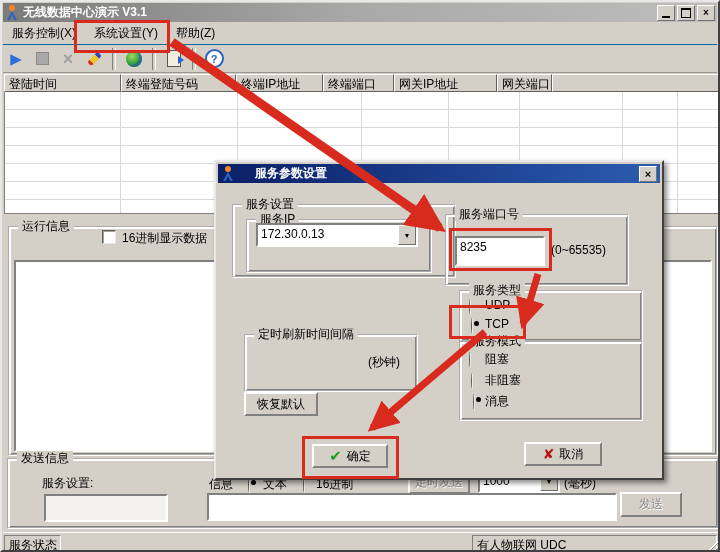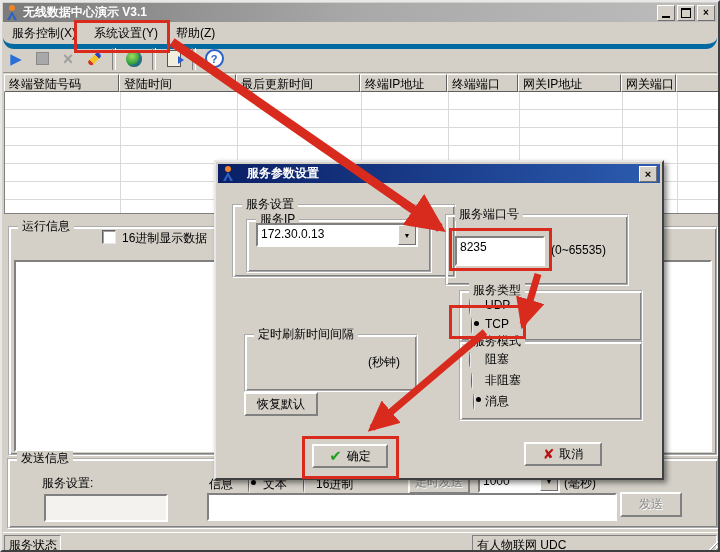--- a/index.html
+++ b/index.html
@@ -19,21 +19,21 @@
   .titlebar{left:1px;top:1px;width:714px;height:19px;background:linear-gradient(to right,#7b7b7b,#a9a9a9,#bdbdbd);display:flex;align-items:center;padding:0 2px;box-sizing:border-box;}
   .titlebar .t{color:#fff;font-weight:bold;margin-left:4px;white-space:nowrap;}
   .winbtn{width:16px;height:14px;margin-left:2px;display:flex;align-items:center;justify-content:center;font-size:10px;font-weight:bold;line-height:1;}
   .winbtns{margin-left:auto;display:flex;}
   .person{width:14px;height:15px;position:relative;flex:0 0 auto;}
   .person::before{content:"";position:absolute;left:4px;top:0;width:6px;height:6px;border-radius:50%;background:#f08428;}
   .person::after{content:"";position:absolute;left:2px;top:6px;width:10px;height:9px;background:#2d62c4;clip-path:polygon(50% 0,100% 100%,72% 100%,50% 45%,28% 100%,0 100%);}
   .mini::after{content:"";width:8px;height:2px;background:#000;margin-top:8px;}
   .maxi::after{content:"";width:8px;height:7px;border:1px solid #000;border-top-width:2px;}
   
-  .menubar{left:1px;top:20px;width:714px;height:22px;display:flex;align-items:center;border-bottom:5px solid #0369a1;border-radius:11px;}
+  .menubar{left:1px;top:20px;width:714px;height:22px;display:flex;align-items:center;border-bottom:1px solid #0369a1;}
   .menuitem{padding:2px 9px;white-space:nowrap;}
   
   .toolbar{left:1px;top:43px;width:714px;height:27px;display:flex;align-items:center;border-bottom:1px solid #9a968c;}
   .tbtn{width:26px;height:24px;display:flex;align-items:center;justify-content:center;}
   .tsep{width:2px;height:22px;border-left:1px solid #808080;border-right:1px solid #fff;margin:0 5px;}
   .play{color:#2a6fd8;font-size:15px;line-height:1;}
   .stop{width:11px;height:11px;background:#a8a8a8;border:1px solid #8a8a8a;}
   .xgray{color:#a0a0a0;font-size:18px;font-weight:bold;line-height:1;}
   .crayon{width:15px;height:6px;border-radius:3px;transform:rotate(-45deg);background:linear-gradient(to right,#d83020 22%,#f0c428 22% 72%,#2846c8 72%);}
   .globe{width:16px;height:16px;border-radius:50%;background:radial-gradient(circle at 38% 32%,#9fdc60,#2d9e3a 55%,#13672a);box-shadow:inset -3px -2px 0 rgba(40,80,200,.55);}
@@ -59,21 +59,21 @@
   .disabled{color:#8a8a8a;text-shadow:1px 1px 0 #fff;}
   .radio{width:11px;height:11px;border-radius:50%;background:#fff;border:1px solid;border-color:#606060 #e8e8e8 #e8e8e8 #606060;position:relative;box-sizing:border-box;}
   .radio.sel::after{content:"";position:absolute;left:2px;top:2px;width:5px;height:5px;border-radius:50%;background:#000;}
   
   .statusbar{left:1px;top:530px;width:716px;height:20px;border-top:1px solid #fff;}
   .spanel{position:absolute;top:2px;height:30px;border:1px solid;border-color:#808080 #ffffff #ffffff #808080;padding:1px 4px;box-sizing:border-box;white-space:nowrap;overflow:hidden;text-decoration:underline;}
   .grip{position:absolute;right:1px;bottom:1px;width:13px;height:13px;background:repeating-linear-gradient(-45deg,transparent 0 2px,#909090 2px 3px,#ffffff 3px 4px);clip-path:polygon(100% 0,100% 100%,0 100%);}
   
   .dialog{left:212px;top:158px;width:450px;height:320px;background:#d4d0c8;border:2px solid;border-color:#e8e8e8 #404040 #404040 #e8e8e8;box-shadow:3px 3px 5px rgba(0,0,0,.45);box-sizing:border-box;z-index:10;}
   .dtitle{position:absolute;left:2px;top:2px;right:2px;height:19px;background:linear-gradient(to right,#0a1f66,#2c5cb0);display:flex;align-items:center;padding:0 3px;color:#fff;font-weight:bold;}
-  .dtitle .t{margin-left:12px;}
+  .dtitle .t{margin-left:20px;}
   .dclose{margin-left:auto;width:16px;height:14px;display:flex;align-items:center;justify-content:center;font-size:11px;font-weight:bold;color:#000;}
   .annobox{position:absolute;border:3px solid #d92a1e;z-index:21;pointer-events:none;}
   svg.arrows{position:absolute;left:0;top:0;z-index:22;pointer-events:none;}
 </style>
 </head>
 <body>
 
 <div class="screen">
 
   
@@ -117,23 +117,22 @@
         <span class="door"></span>
       </span>
     <span class="tsep"></span>
     <span class="tbtn">
         <span class="help">?</span>
       </span>
   </div>
 
   
   <div class="abs thead">
+    <span class="th" style="width:117px">登陆时间</span>
     <span class="th" style="width:115px">终端登陆号码</span>
-    <span class="th" style="width:117px">登陆时间</span>
-    <span class="th" style="width:124px">最后更新时间</span>
     <span class="th" style="width:87px">终端IP地址</span>
     <span class="th" style="width:71px">终端端口</span>
     <span class="th" style="width:103px">网关IP地址</span>
     <span class="th" style="width:55px">网关端口</span>
     <span class="th" style="flex:1"></span>
   </div>
   <div class="abs tbody">
     <span class="vline" style="left:115px"></span>
     <span class="vline" style="left:232px"></span>
     <span class="vline" style="left:356px"></span>

